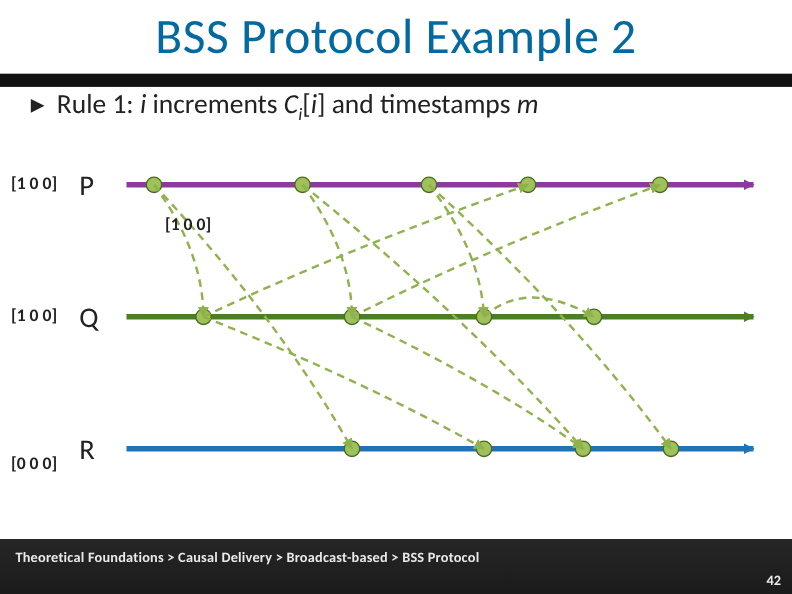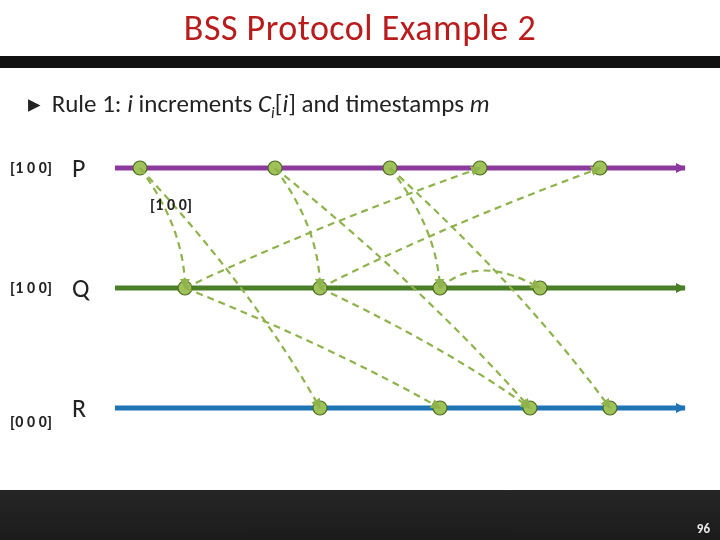--- a/index.html
+++ b/index.html
@@ -9,33 +9,33 @@
     background: #ffffff;
     font-family: "Segoe UI", "Calibri", Arial, sans-serif;
     position: relative;
     overflow: hidden;
   }
   .title-wrap {
     text-align: center;
     padding-top: 6px;
   }
   .title {
-    font-size: 36px;
+    font-size: 45px;
     font-weight: 400;
-    color: #b91c1c;
+    color: #0369a1;
     letter-spacing: 0.5px;
   }
   .blackbar {
     background: #111;
     height: 12px;
     width: 100%;
     margin-top: 6px;
   }
   .rule-line {
-    padding: 20px 28px 0 28px;
+    padding: 0 28px 0 28px;
     font-size: 25px;
     color: #222;
   }
   .rule-line .bullet {
     display: inline-block;
     width: 18px;
   }
   .rule-line .ital { font-style: italic; }
   .rule-line .sub { vertical-align: sub; font-size: 16px; font-style: italic;}
   .diagram {
@@ -178,14 +178,15 @@
   <div class="event-annot" style="left:150px; top:55px;">[1 0 0]</div>
 
   <div class="vec-label" style="left:10px; top:138px;">[1 0 0]</div>
   <div class="proc-label" style="left:72px; top:132px;">Q</div>
 
   <div class="vec-label" style="left:10px; top:272px;">[0 0 0]</div>
   <div class="proc-label" style="left:72px; top:252px;">R</div>
 </div>
 
 <div class="footer-band">
-  <div class="pagenum">96</div>
+  <div class="breadcrumb">Theoretical Foundations &gt; Causal Delivery &gt; Broadcast-based &gt; BSS Protocol</div>
+  <div class="pagenum">42</div>
 </div>
 
 </body></html>

